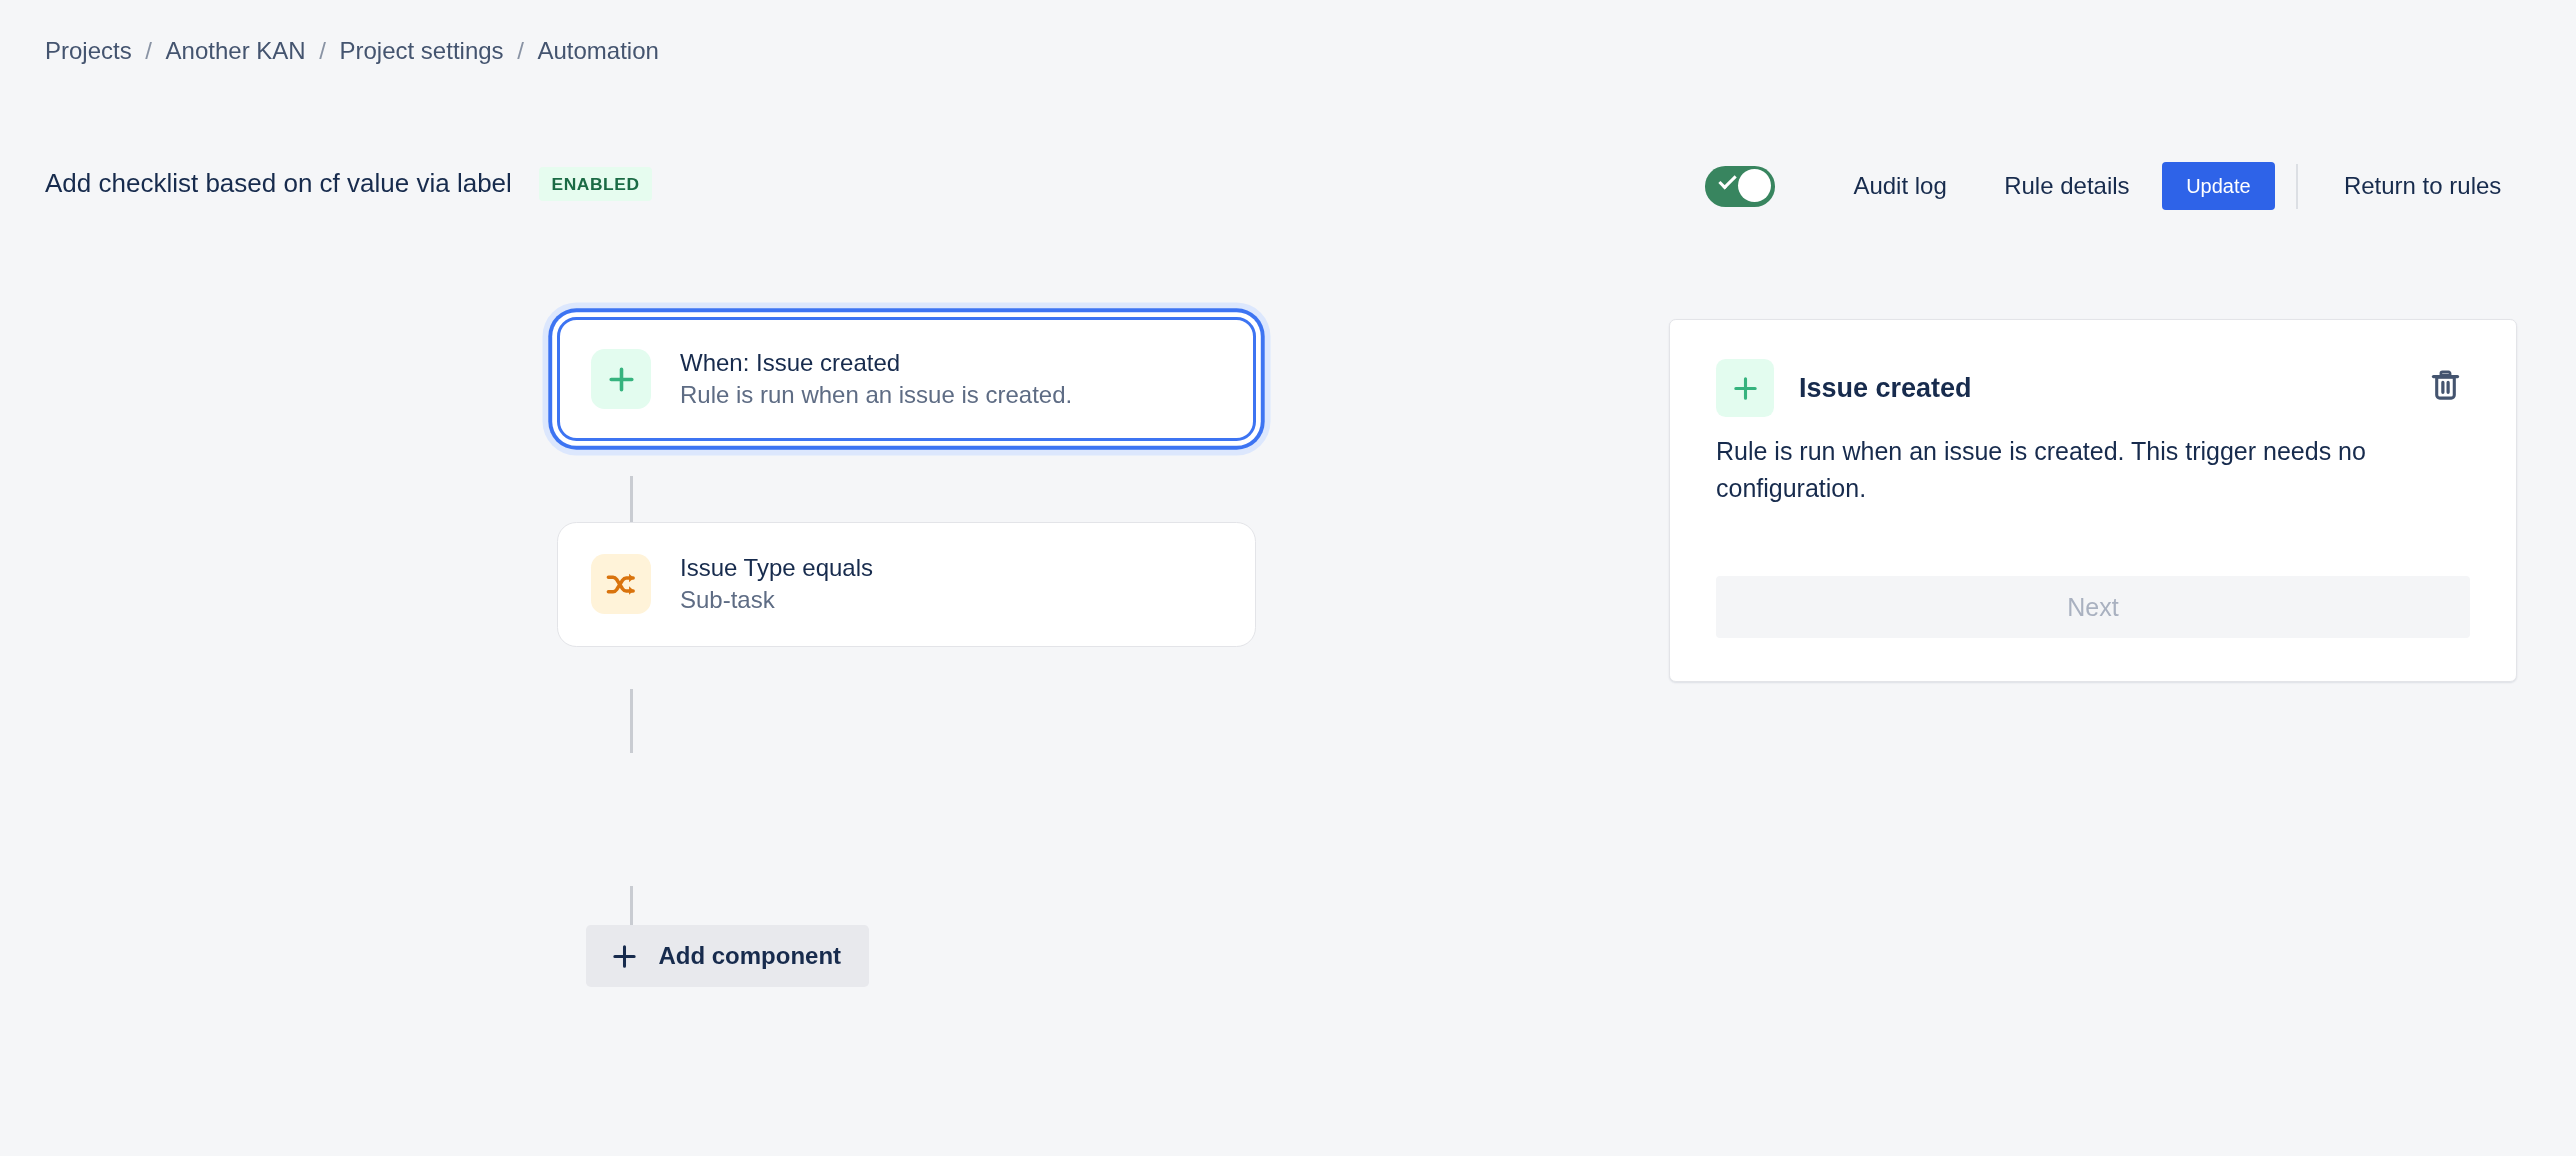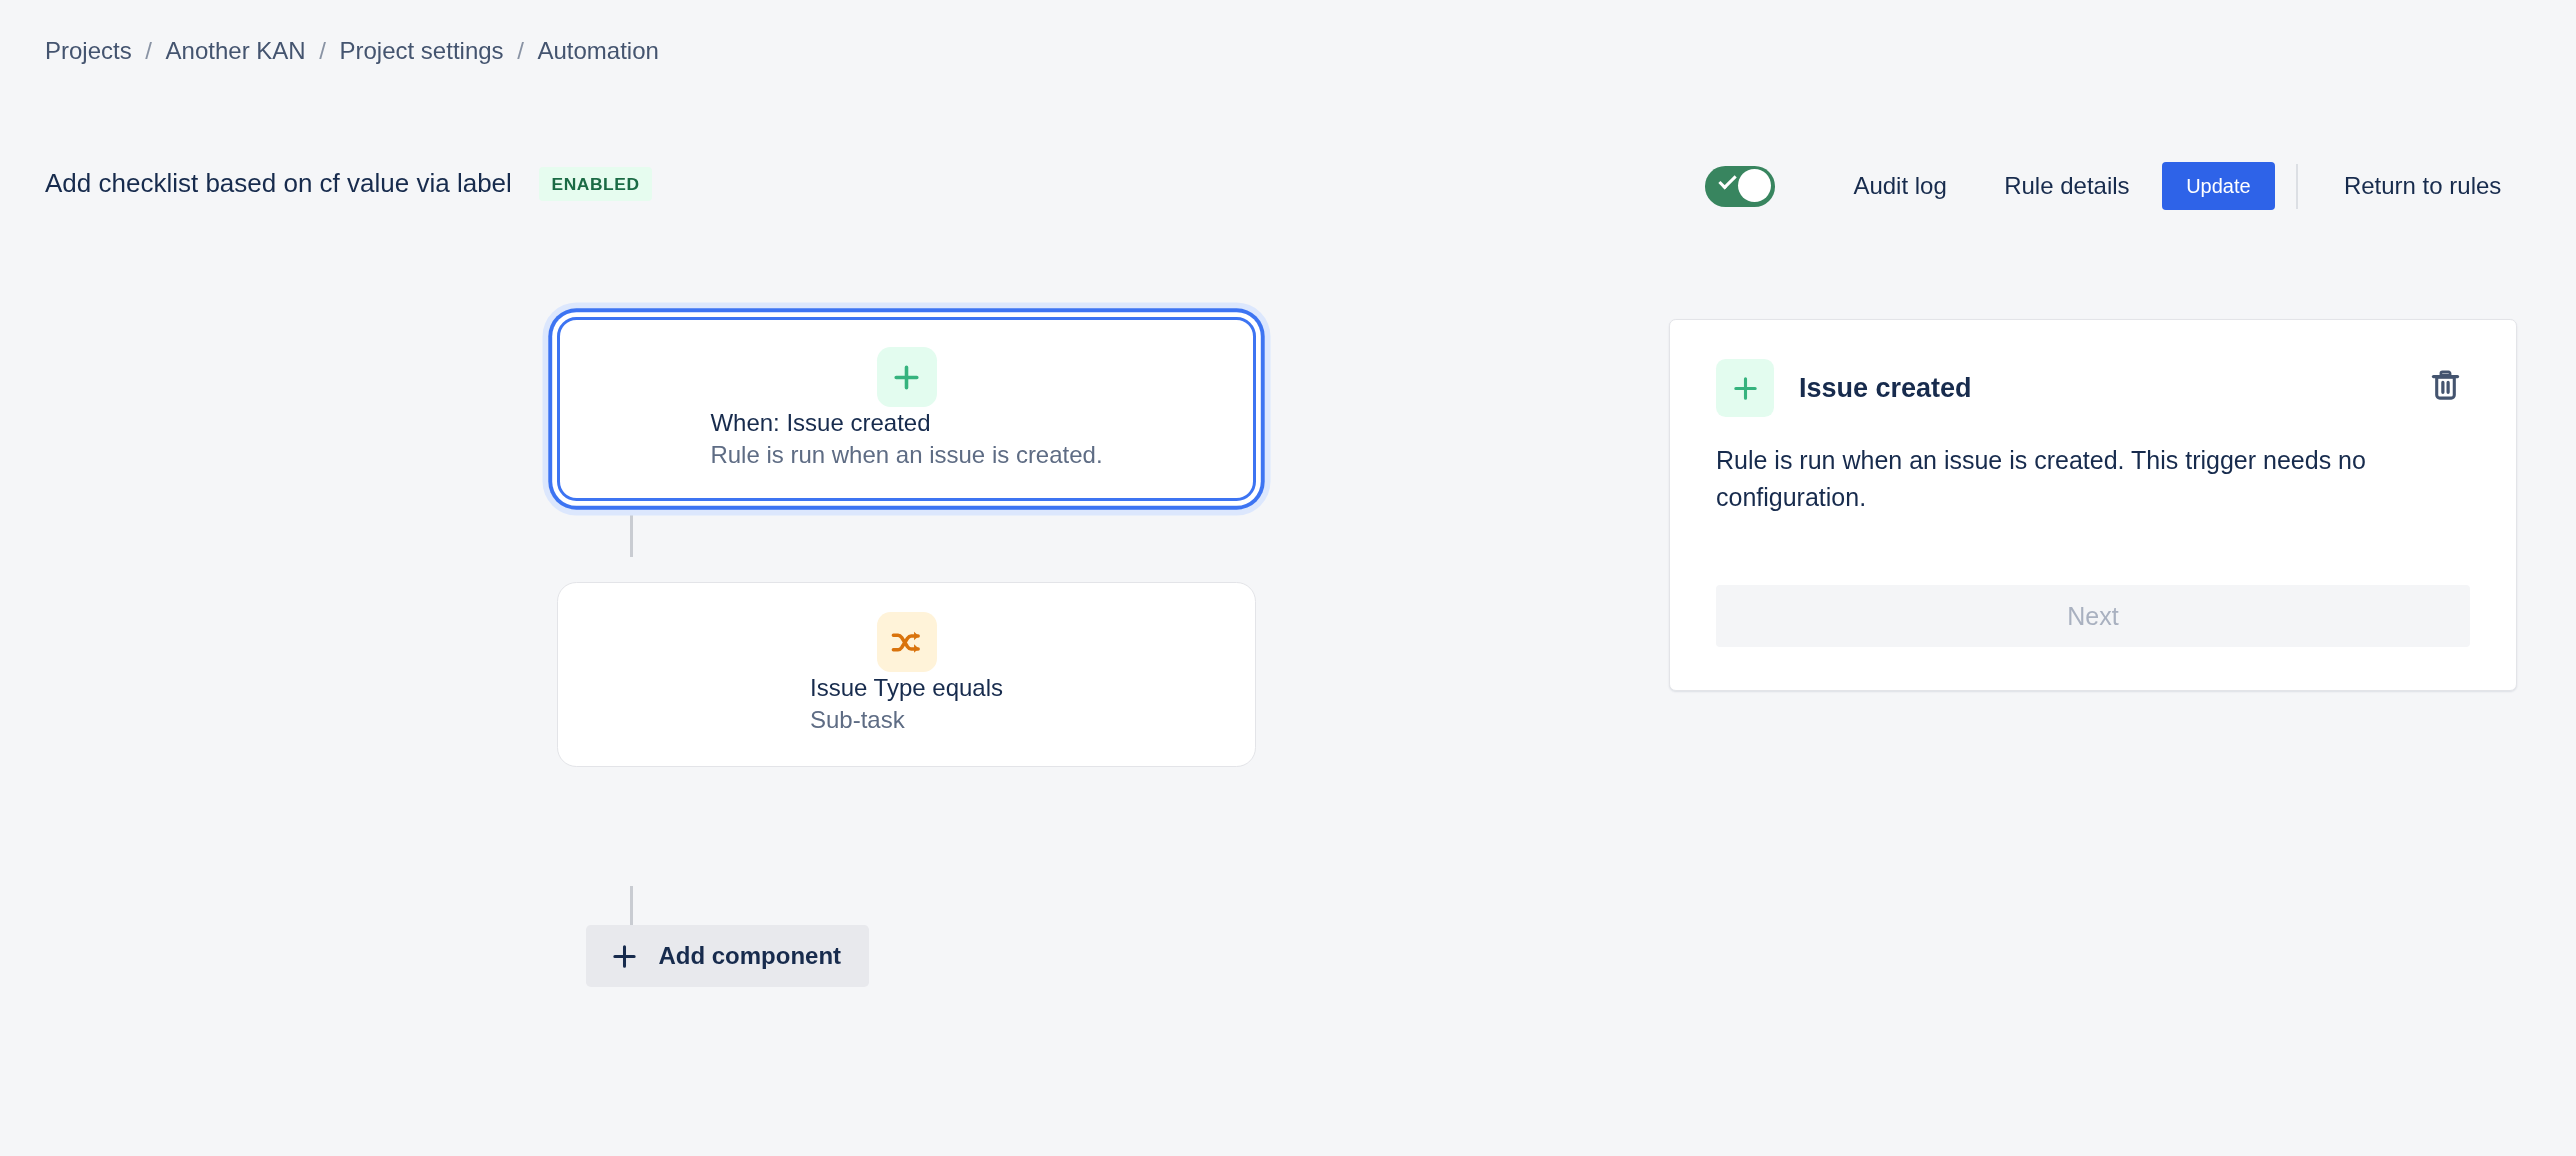--- a/index.html
+++ b/index.html
@@ -125,22 +125,22 @@
 
   .node {
     position: relative;
     width: 699px;
     background: #ffffff;
     border: 1.9px solid #e3e4e8;
     border-radius: 19.4px;
     padding: 29px 33px;
     display: flex;
     align-items: center;
-    cursor: pointer;
-    flex-direction: column;
+    gap: 29px;
+    cursor: pointer;
   }
   .node.selected {
     border: 3.9px solid #3d74f2;
     box-shadow: 0 0 0 4.8px #ffffff, 0 0 0 8.7px #3d74f2, 0 0 0 14.5px #dce7fd;
     padding: 27px 31px;
   }
   .node + .node { margin-top: 81px; }
 
   .node-icon {
     width: 60px; height: 60px;
@@ -215,21 +215,21 @@
   }
   .dp-delete {
     position: absolute;
     right: 0; top: 1.9px;
     width: 50px; height: 50px;
     display: flex; align-items: center; justify-content: center;
     cursor: pointer;
     background: none; border: none; padding: 0;
   }
   .dp-desc {
-    margin-top: 25px;
+    margin-top: 16px;
     font-size: 25px;
     line-height: 1.46;
     color: #172b4d;
   }
   .dp-next {
     margin-top: 45px;
     width: 100%;
     background: #f4f5f7;
     color: #a9b1c0;
     border: none;

